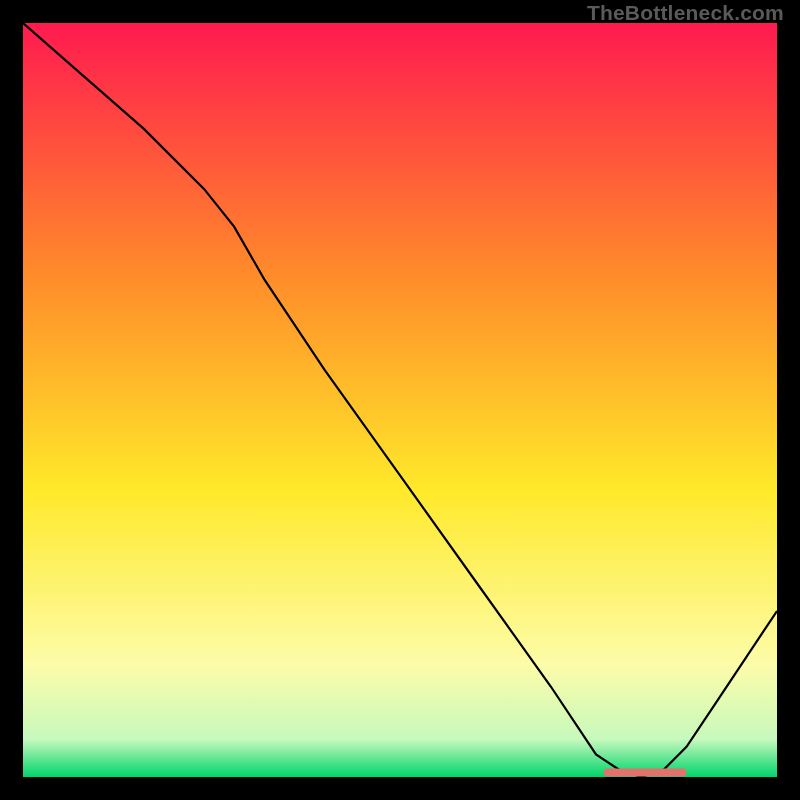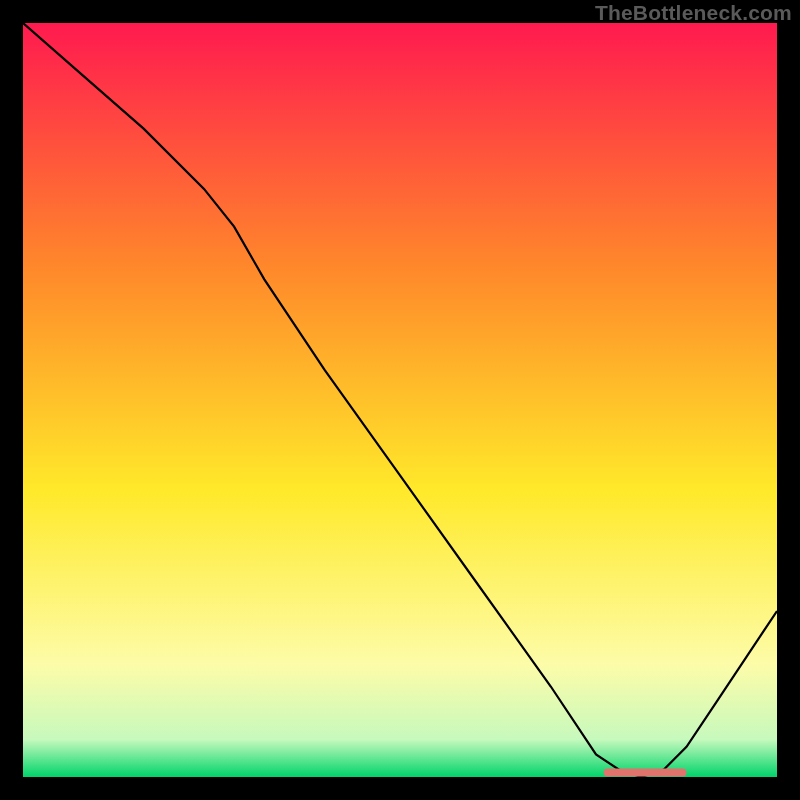--- a/index.html
+++ b/index.html
@@ -19,21 +19,21 @@
     position: absolute;
     left: 23px;
     top: 23px;
     width: 754px;
     height: 754px;
     overflow: hidden;
   }
   .watermark {
     position: absolute;
     top: 1px;
-    right: 8px;
+    right: 16px;
     font-family: Arial, Helvetica, sans-serif;
     font-size: 21px;
     font-weight: 600;
     color: #5a5a5a;
     letter-spacing: 0.2px;
   }
   svg {
     position: absolute;
     inset: 0;
   }

